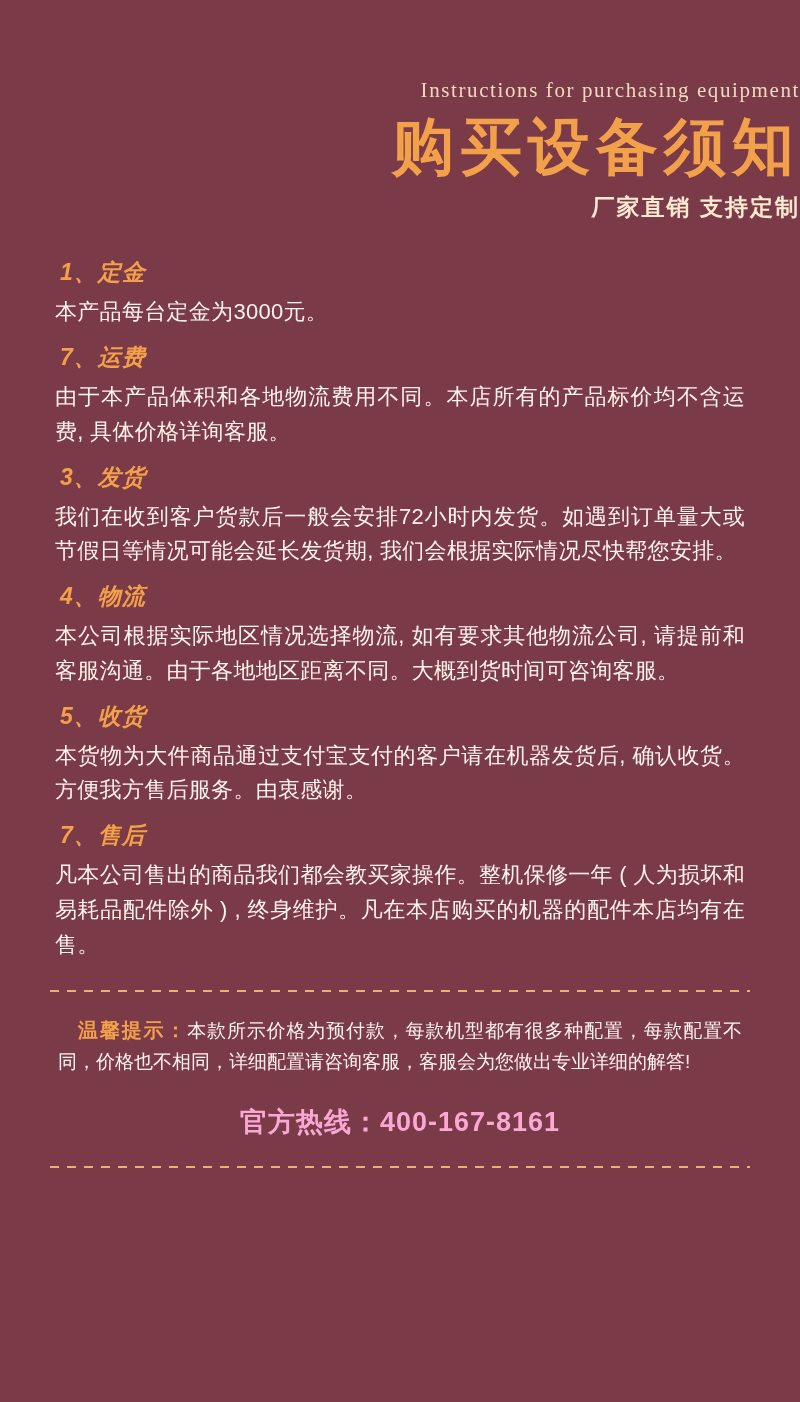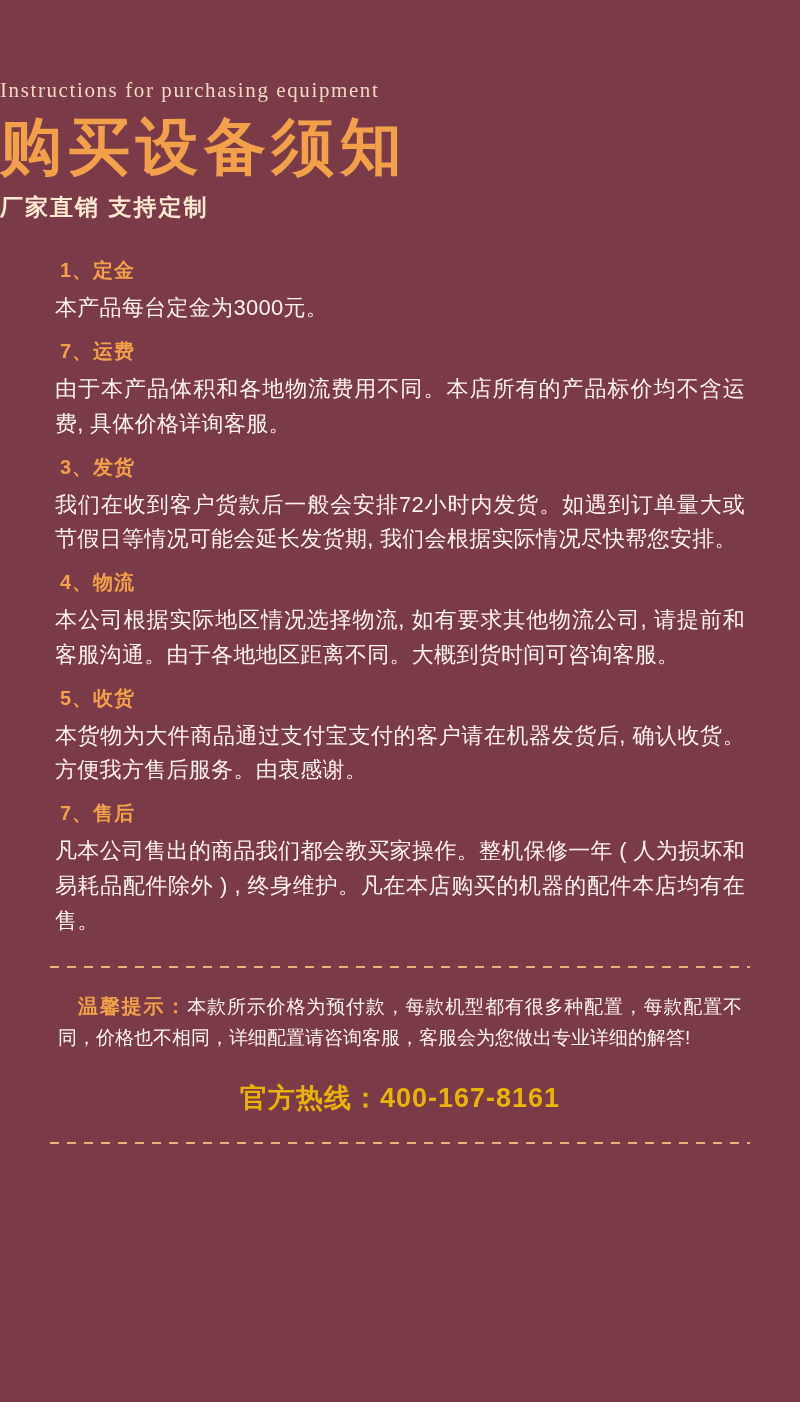--- a/index.html
+++ b/index.html
@@ -17,21 +17,21 @@
     position: relative;
     width: 800px;
     height: 1402px;
     background: #7b3a48;
     box-sizing: border-box;
   }
 
   
   .header {
     padding-top: 78px;
-    text-align: left;
+    text-align: right;
   }
   .eng-title {
     font-family: "Liberation Serif", serif;
     font-size: 21px;
     letter-spacing: 1.6px;
     color: #f0d9c0;
     font-weight: 400;
   }
   .main-title {
     margin-top: 8px;
@@ -52,24 +52,25 @@
 
   
   .content {
     padding: 22px 55px 0 55px;
   }
   .section {
     margin-bottom: 2px;
   }
   .sec-head {
     color: #f3a04a;
-    font-size: 20px;
+    font-size: 23px;
     font-weight: bold;
     letter-spacing: 1px;
     margin: 12px 0 7px 5px;
+    font-style: italic;
   }
   .sec-body {
     color: #fdf3ea;
     font-size: 22px;
     line-height: 1.58;
     letter-spacing: 0.3px;
     text-align: justify;
   }
 
   
@@ -100,21 +101,21 @@
     letter-spacing: 1px;
     margin-left: 20px;
   }
 
   
   .hotline {
     margin-top: 26px;
     text-align: center;
     font-size: 27px;
     font-weight: bold;
-    color: #eab308;
+    color: #f9a8d4;
     letter-spacing: 1px;
   }
   .divider.bottom {
     margin-top: 26px;
   }
 </style>
 </head>
 <body>
 
 <div class="page">

